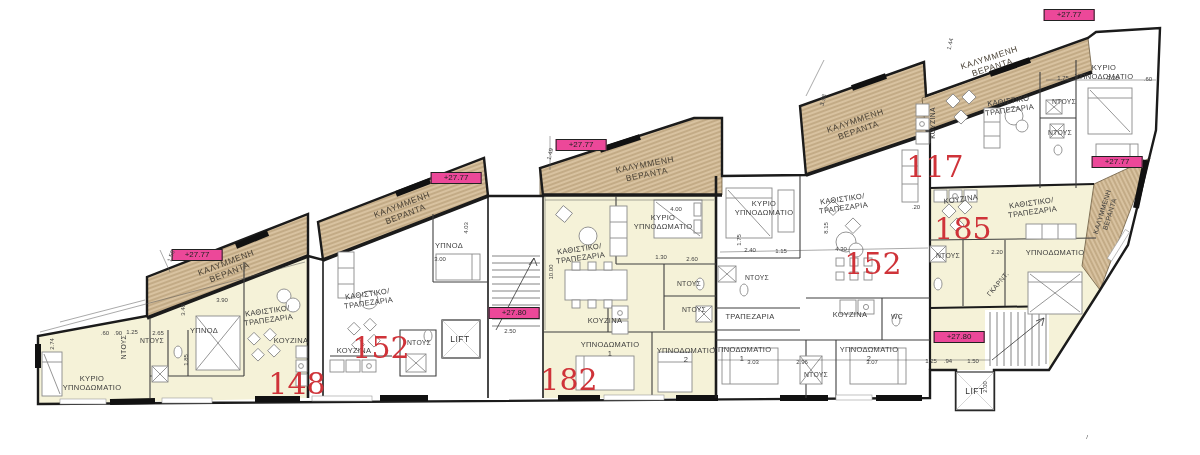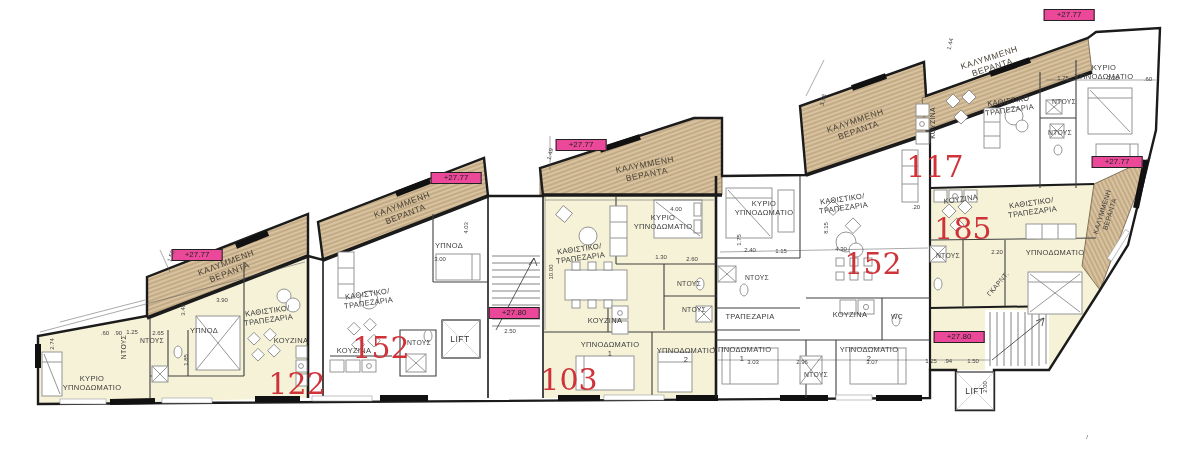--- a/index.html
+++ b/index.html
@@ -341,21 +341,21 @@
 ΒΕΡΑΝΤΑ</div>
   <div class="elev" style="--x:197px;--y:255px">+27.77</div>
   <div class="lbl" style="--x:268px;--y:316px;--r:-8deg">ΚΑΘΙΣΤΙΚΟ/
 ΤΡΑΠΕΖΑΡΙΑ</div>
   <div class="lbl" style="--x:204px;--y:331px">ΥΠΝΟΔ</div>
   <div class="lbl sm" style="--x:124px;--y:347px;--r:-90deg">ΝΤΟΥΣ</div>
   <div class="lbl sm" style="--x:152px;--y:341px">ΝΤΟΥΣ</div>
   <div class="lbl" style="--x:291px;--y:341px">ΚΟΥΖΙΝΑ</div>
   <div class="lbl" style="--x:92px;--y:384px">ΚΥΡΙΟ
 ΥΠΝΟΔΩΜΑΤΙΟ</div>
-  <div class="num" style="--x:297px;--y:384px">122</div>
+  <div class="num" style="--x:297px;--y:384px">148</div>
 
   <div class="lbl big" style="--x:404px;--y:210px;--r:-21deg">ΚΑΛΥΜΜΕΝΗ
 ΒΕΡΑΝΤΑ</div>
   <div class="elev" style="--x:456px;--y:178px">+27.77</div>
   <div class="lbl" style="--x:449px;--y:246px">ΥΠΝΟΔ</div>
   <div class="lbl" style="--x:368px;--y:299px;--r:-8deg">ΚΑΘΙΣΤΙΚΟ/
 ΤΡΑΠΕΖΑΡΙΑ</div>
   <div class="lbl" style="--x:354px;--y:351px">ΚΟΥΖΙΝΑ</div>
   <div class="lbl sm" style="--x:419px;--y:343px">ΝΤΟΥΣ</div>
   <div class="num" style="--x:381px;--y:348px">152</div>
@@ -369,21 +369,21 @@
 ΥΠΝΟΔΩΜΑΤΙΟ</div>
   <div class="lbl" style="--x:580px;--y:254px;--r:-8deg">ΚΑΘΙΣΤΙΚΟ/
 ΤΡΑΠΕΖΑΡΙΑ</div>
   <div class="lbl sm" style="--x:689px;--y:284px">ΝΤΟΥΣ</div>
   <div class="lbl sm" style="--x:694px;--y:310px">ΝΤΟΥΣ</div>
   <div class="lbl" style="--x:605px;--y:321px">ΚΟΥΖΙΝΑ</div>
   <div class="lbl" style="--x:610px;--y:350px">ΥΠΝΟΔΩΜΑΤΙΟ
 1</div>
   <div class="lbl" style="--x:686px;--y:356px">ΥΠΝΟΔΩΜΑΤΙΟ
 2</div>
-  <div class="num" style="--x:569px;--y:380px">103</div>
+  <div class="num" style="--x:569px;--y:380px">182</div>
 
   <div class="lbl big" style="--x:857px;--y:126px;--r:-19deg">ΚΑΛΥΜΜΕΝΗ
 ΒΕΡΑΝΤΑ</div>
   <div class="lbl" style="--x:764px;--y:209px">ΚΥΡΙΟ
 ΥΠΝΟΔΩΜΑΤΙΟ</div>
   <div class="lbl" style="--x:843px;--y:204px;--r:-8deg">ΚΑΘΙΣΤΙΚΟ/
 ΤΡΑΠΕΖΑΡΙΑ</div>
   <div class="lbl sm" style="--x:757px;--y:278px">ΝΤΟΥΣ</div>
   <div class="lbl" style="--x:750px;--y:317px">ΤΡΑΠΕΖΑΡΙΑ</div>
   <div class="lbl" style="--x:850px;--y:315px">ΚΟΥΖΙΝΑ</div>

